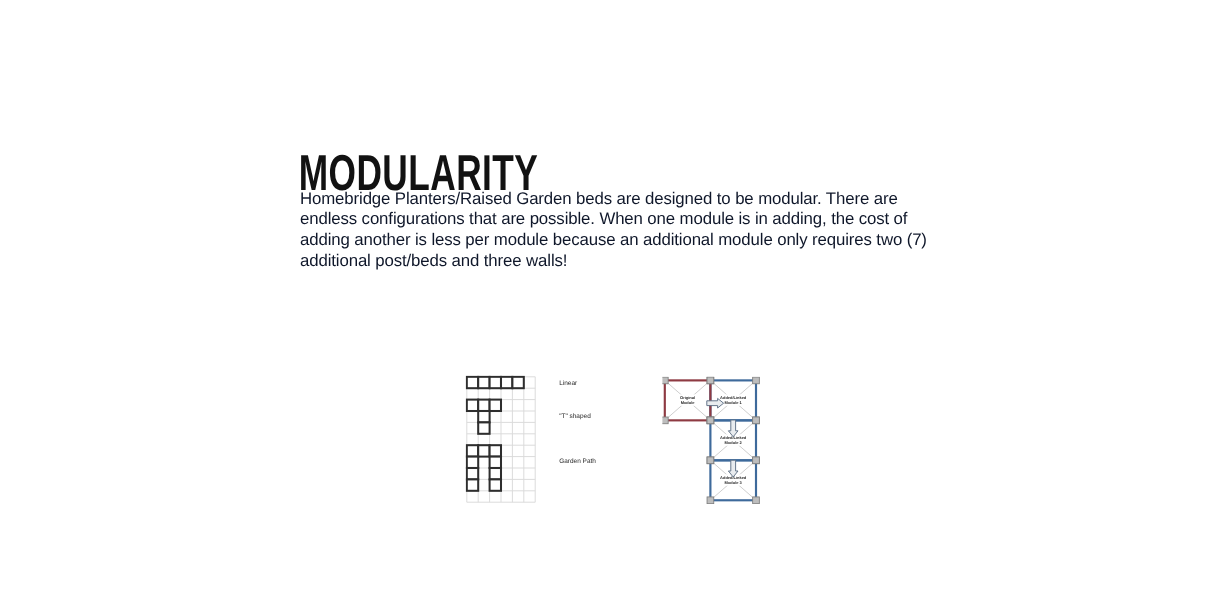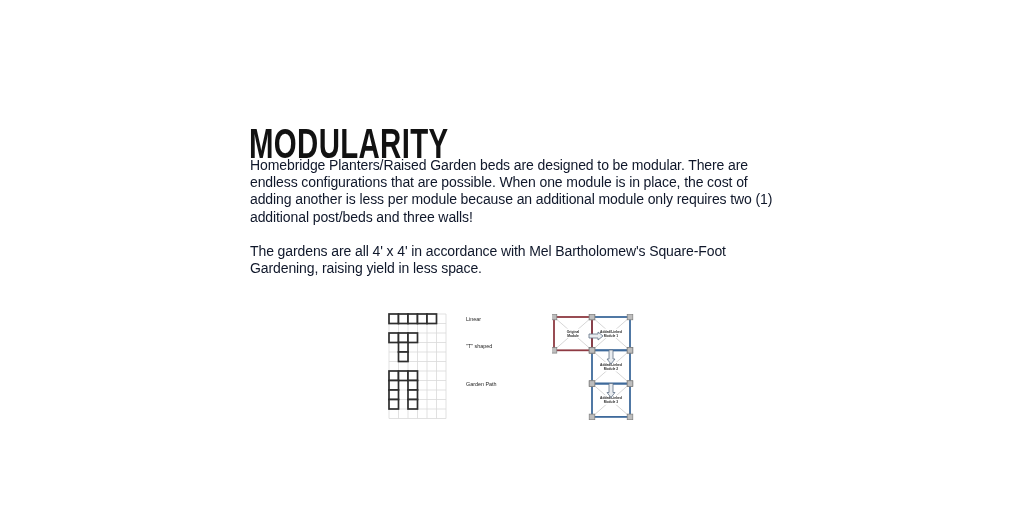--- a/index.html
+++ b/index.html
@@ -31,29 +31,25 @@
 </style>
 </head>
 <body>
 
 <div class="slide">
 
   <h1 class="title">MODULARITY</h1>
 
   <div id="para1" class="para">
       <div class="line">Homebridge Planters/Raised Garden beds are designed to be modular. There are</div>
-      <div class="line">endless configurations that are possible. When one module is in place, the cost of</div>
-      <div class="line">adding another is less per module because an additional module only requires two (1)</div>
+      <div class="line">endless configurations that are possible. When one module is in adding, the cost of</div>
+      <div class="line">adding another is less per module because an additional module only requires two (7)</div>
       <div class="line">additional post/beds and three walls!</div>
     </div>
 
-  <div id="para2" class="para">
-      <div class="line">The gardens are all 4' x 4' in accordance with Mel Bartholomew's Square-Foot</div>
-      <div class="line">Gardening, raising yield in less space.</div>
-    </div>
 
   <svg id="config-figure" class="figure" width="146" height="108" viewBox="0 0 146 108">
       <line x1="1" y1="1" x2="1" y2="105.5" stroke="#d9d9d9" stroke-width="0.8"></line>
       <line x1="10.5" y1="1" x2="10.5" y2="105.5" stroke="#d9d9d9" stroke-width="0.8"></line>
       <line x1="20" y1="1" x2="20" y2="105.5" stroke="#d9d9d9" stroke-width="0.8"></line>
       <line x1="29.5" y1="1" x2="29.5" y2="105.5" stroke="#d9d9d9" stroke-width="0.8"></line>
       <line x1="39" y1="1" x2="39" y2="105.5" stroke="#d9d9d9" stroke-width="0.8"></line>
       <line x1="48.5" y1="1" x2="48.5" y2="105.5" stroke="#d9d9d9" stroke-width="0.8"></line>
       <line x1="58" y1="1" x2="58" y2="105.5" stroke="#d9d9d9" stroke-width="0.8"></line>
       <line x1="1" y1="1" x2="58" y2="1" stroke="#d9d9d9" stroke-width="0.8"></line>

